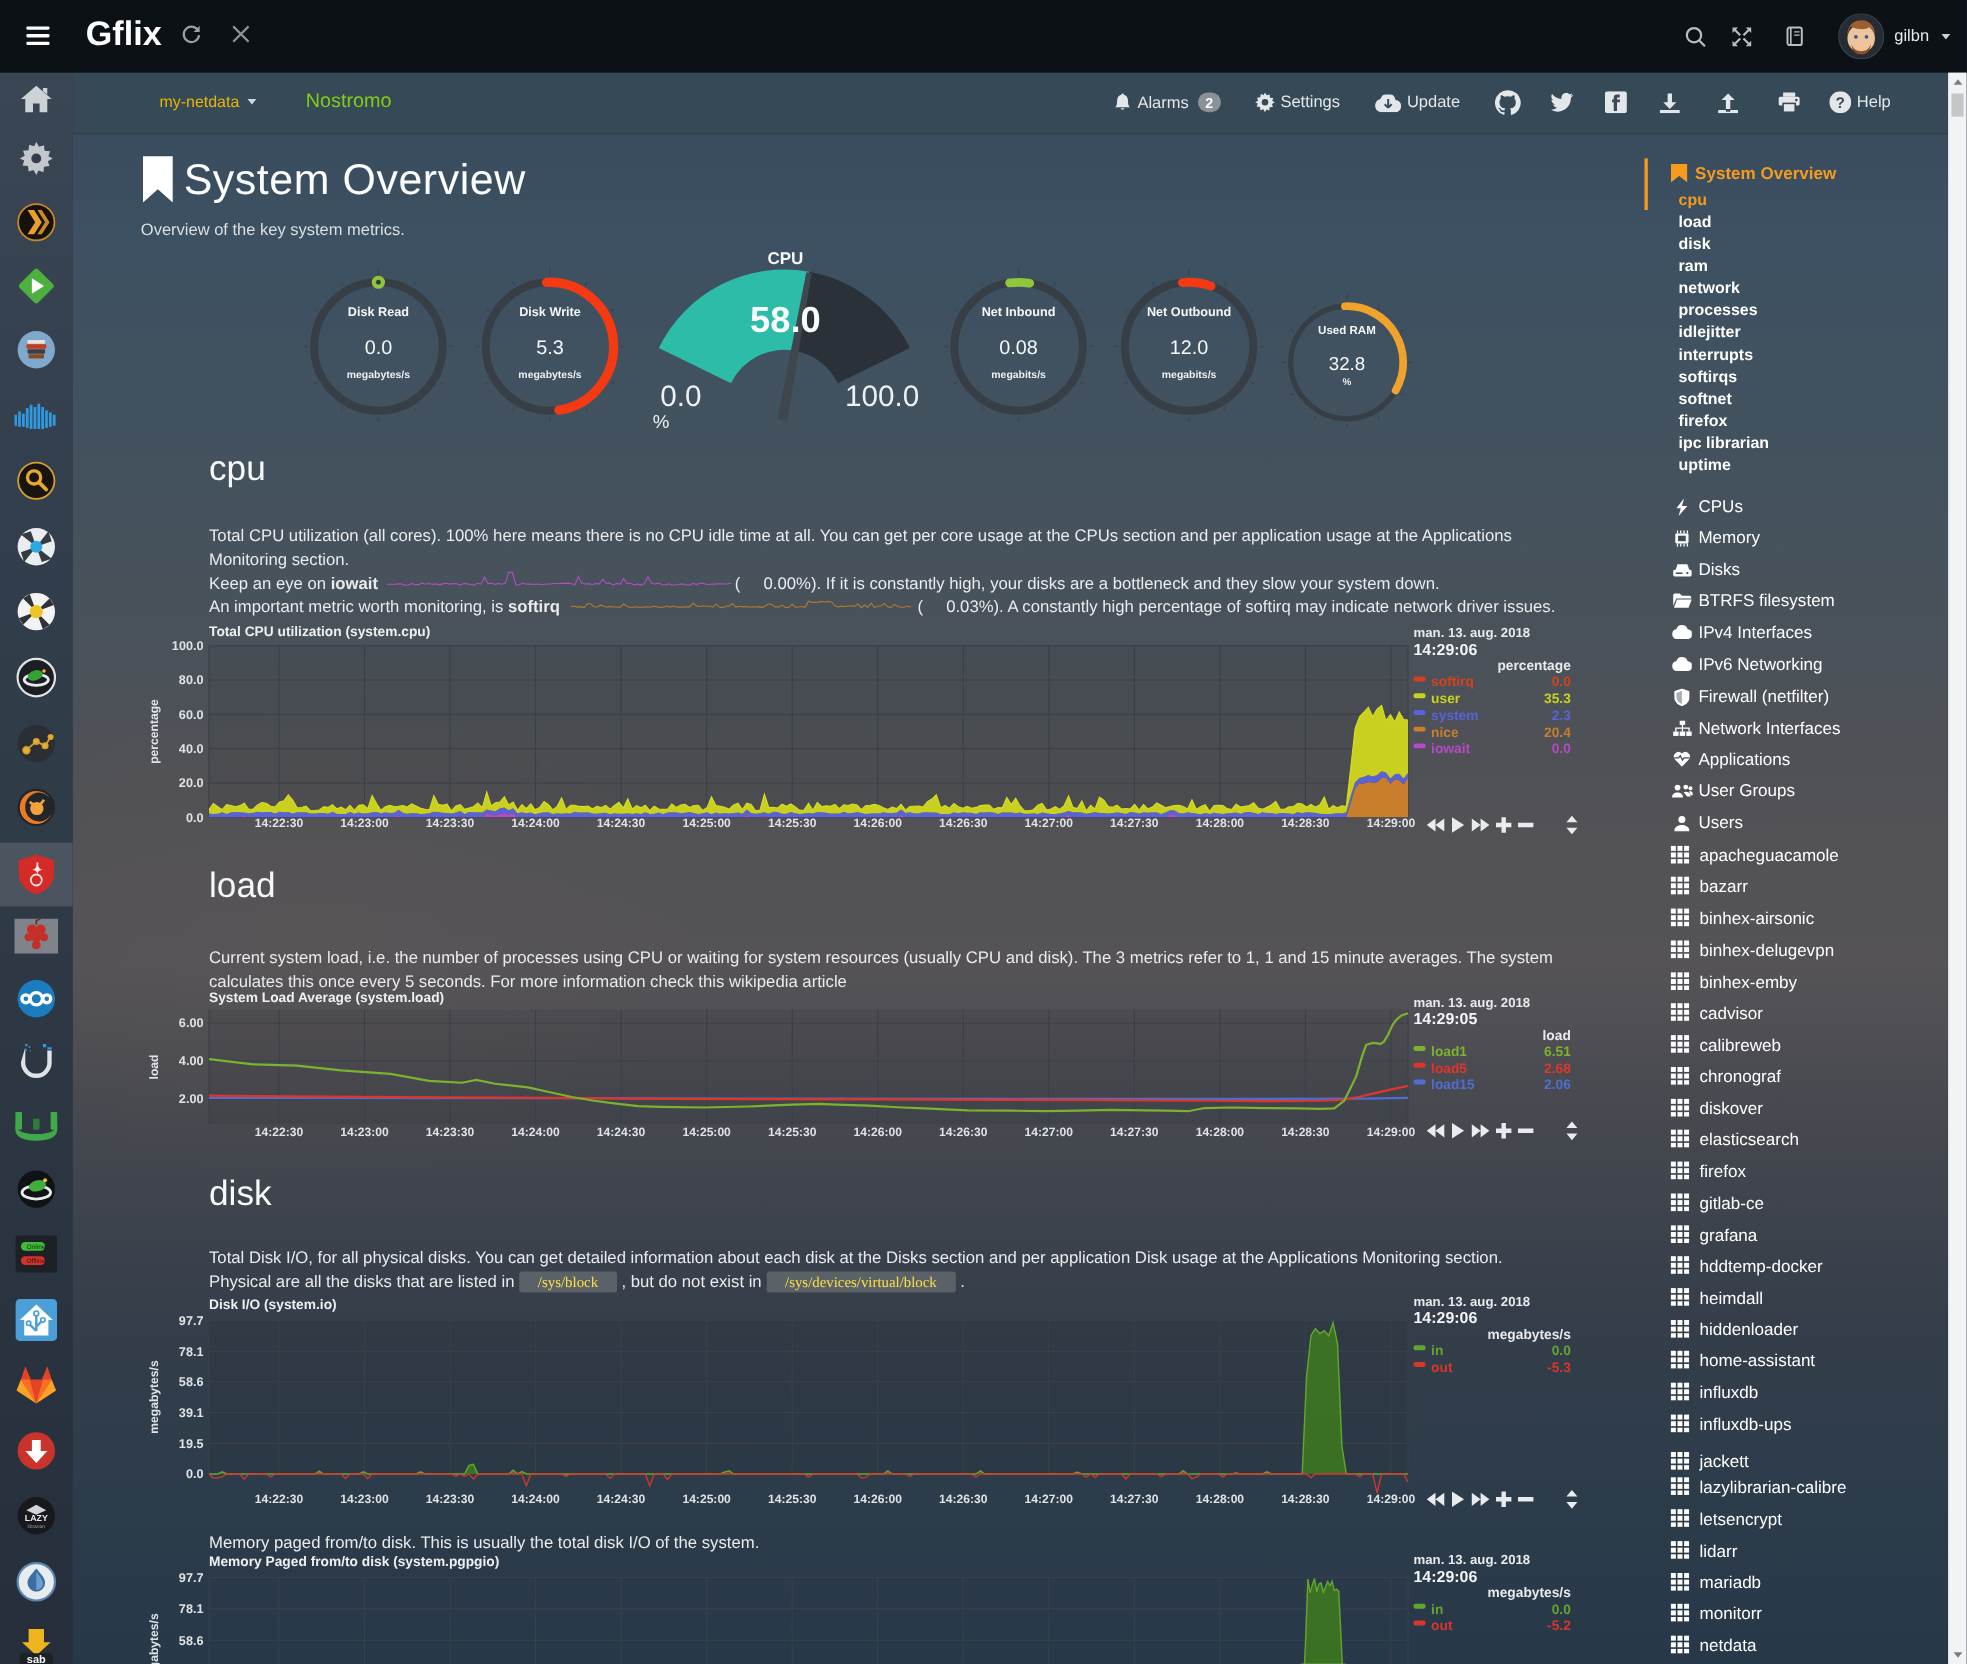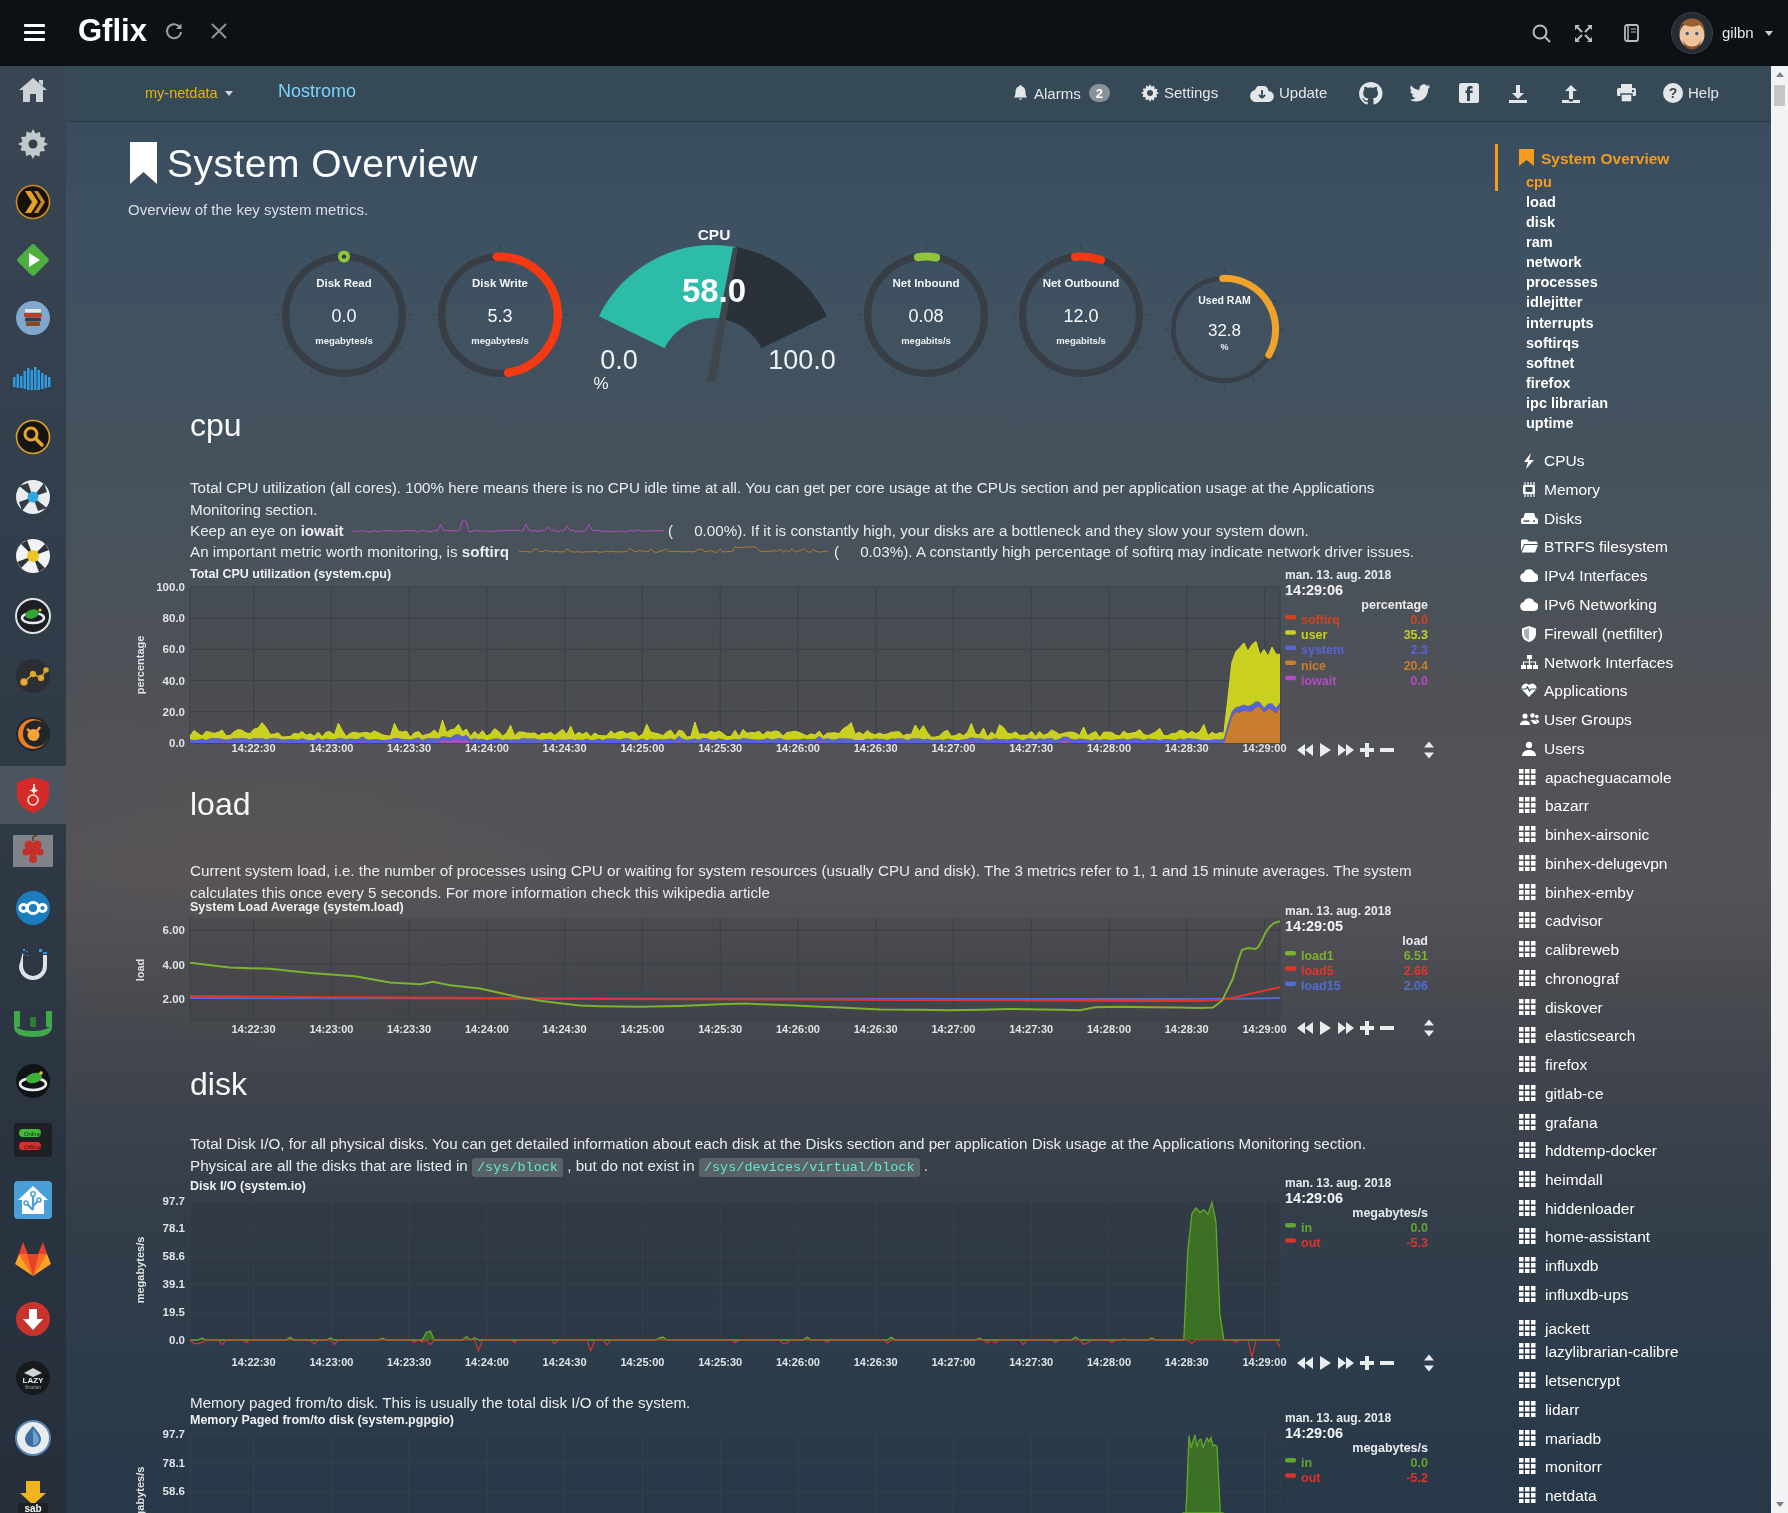--- a/index.html
+++ b/index.html
@@ -8,28 +8,28 @@
 .hamb div{height:3.2px;background:#fff;margin-bottom:3.6px;border-radius:1px}
 .brand{position:absolute;left:78px;top:13px;font-size:31px;font-weight:bold;color:#fff}
 .bgmain{position:absolute;left:66px;top:66px;width:1705px;height:1447px;background:linear-gradient(180deg,#374a5b 0%,#3d5162 11%,#46525c 30%,#505156 44%,#555358 56%,#44474e 67%,#353e4a 78%,#2d3c4b 89%,#273848 100%);}
 .bgmain:after{content:"";position:absolute;left:0;top:0;right:0;bottom:0;background:radial-gradient(ellipse 500px 320px at 13% 55%,rgba(125,100,75,0.10),rgba(0,0,0,0) 70%)}
 .sidebar{position:absolute;left:0;top:66px;width:66px;height:1447px;background:linear-gradient(180deg,#3a4654 0%,#333e4c 30%,#2d3844 60%,#262e3c 100%);z-index:20}
 .sideitem{position:absolute;left:0;width:66px;height:58px;display:flex;align-items:center;justify-content:center}
 .sideitem.active{background:#4b545f}
 .navbar{position:absolute;left:66px;top:66px;width:1705px;height:56px;background:#354957;border-bottom:1px solid #2c3e4b;z-index:10}
 .nav-my{position:absolute;left:145px;top:85px;color:#eab308;font-size:14.5px;z-index:11}
 .nav-my:after{content:"";display:inline-block;margin-left:7px;vertical-align:2.5px;border-left:4.5px solid transparent;border-right:4.5px solid transparent;border-top:5px solid #d2d6d9}
-.nav-host{position:absolute;left:278px;top:81px;color:#7dd3fc;font-size:18px;z-index:11}
+.nav-host{position:absolute;left:278px;top:81px;color:#84cc16;font-size:18px;z-index:11}
 .nav-item{position:absolute;top:84px;color:#e4e7e9;font-size:15px;white-space:nowrap;z-index:11}
 .badge2{display:inline-block;background:#8a9299;color:#fff;border-radius:10px;font-size:13px;font-weight:bold;padding:1.5px 7px;margin-left:8px;vertical-align:1px}
 .hdr-title{position:absolute;left:167px;top:142px;font-size:39px;color:#fbfcfd;letter-spacing:0.5px}
 .hdr-sub{position:absolute;left:128px;top:201px;font-size:15px;color:#dbdfe2}
 .sect{position:absolute;color:#f7f8f9;font-size:32px}
 .para{position:absolute;color:#e9ebed;font-size:15.2px;line-height:21.5px}
-.code{font-family:Liberation Mono, monospace;font-size:13.5px;background:#5a6167;color:#5eead4;padding:2px 5px;border-radius:3px}
+.code{font-family:Liberation Serif, serif;font-size:13.5px;background:#5a6167;color:#fde047;padding:2px 17px;border-radius:3px}
 .rm-row{position:absolute;white-space:nowrap}
 .rm-head{color:#f59b1e;font-weight:bold;font-size:15.5px}
 .rm-sub{color:#fff;font-weight:bold;font-size:14.5px}
 .rm-sub.on{color:#f59b1e}
 .rm-item{color:#fff;font-size:15.5px}
 .rm-bar{position:absolute;left:1495px;top:144px;width:3px;height:47px;background:#f59b1e}
 .gridico{display:inline-block;width:17px;height:16px;margin-right:9px;vertical-align:-2px;background:
 linear-gradient(#fff,#fff) 0 0/4.5px 4.5px no-repeat,linear-gradient(#fff,#fff) 6px 0/4.5px 4.5px no-repeat,linear-gradient(#fff,#fff) 12px 0/4.5px 4.5px no-repeat,
 linear-gradient(#fff,#fff) 0 6px/4.5px 4.5px no-repeat,linear-gradient(#fff,#fff) 6px 6px/4.5px 4.5px no-repeat,linear-gradient(#fff,#fff) 12px 6px/4.5px 4.5px no-repeat,
 linear-gradient(#fff,#fff) 0 12px/4.5px 4.5px no-repeat,linear-gradient(#fff,#fff) 6px 12px/4.5px 4.5px no-repeat,linear-gradient(#fff,#fff) 12px 12px/4.5px 4.5px no-repeat}

